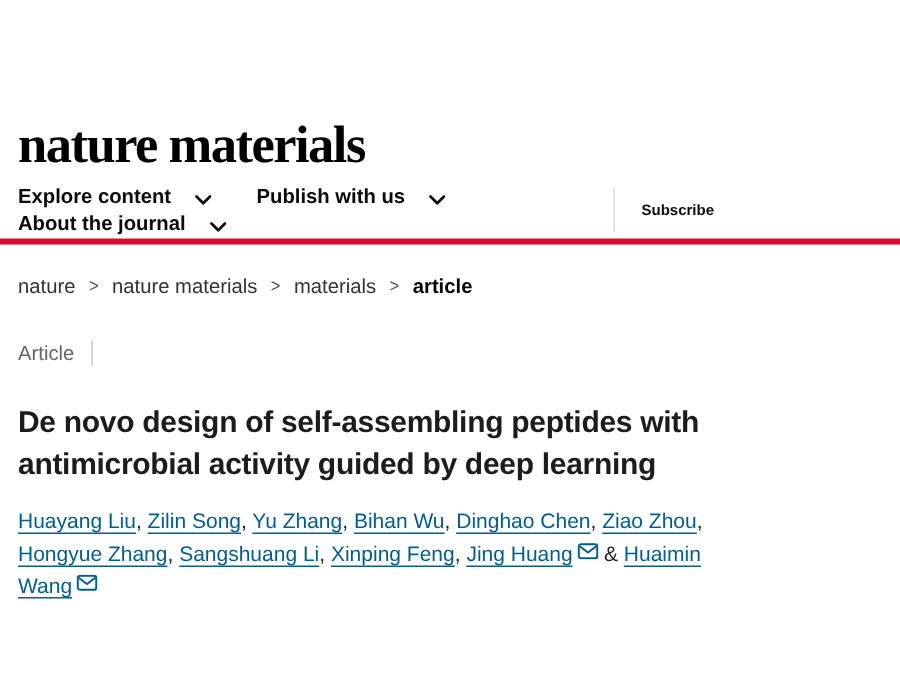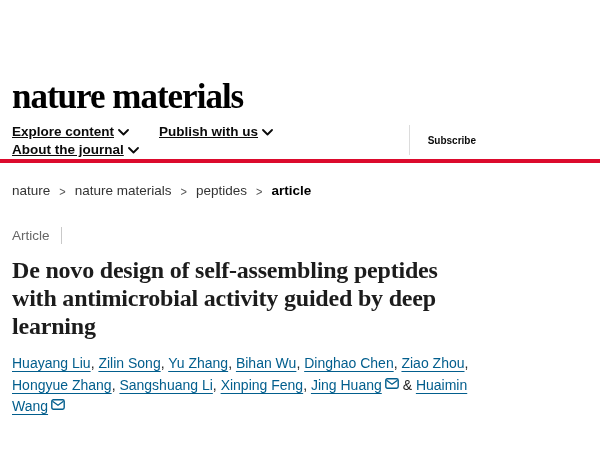--- a/index.html
+++ b/index.html
@@ -34,25 +34,24 @@
     margin-top: 13px;
     padding: 0 12px;
     height: 24px;
   }
   .nav-item {
     font-weight: 700;
     font-size: 13.5px;
     color: #0a0a0a;
     margin-right: 30px;
     display: inline-flex;
-    align-items: flex-end;
-    gap: 4px;
+    align-items: flex-start;
+    gap: 16px;
     cursor: pointer;
     white-space: nowrap;
-    text-decoration: underline;
   }
   .chevron { display: inline-block; margin-top: 2px; }
   .nav-divider {
     width: 1px; height: 30px;
     background: #dcdcdc;
     margin-right: 18px;
     margin-left: -12px;
   }
   .subscribe {
     font-weight: 700;
@@ -92,24 +91,24 @@
     font-size: 13.5px;
     color: var(--text-gray, #666666);
     display: flex;
     align-items: center;
     gap: 11px;
   }
   .meta-divider { width: 1px; height: 17px; background: #c9c9c9; }
 
   
   .title {
-    margin: 12px 12px 0 12px;
-    font-family: Liberation Serif, serif;
+    margin: 24px 12px 0 12px;
+    font-family: Liberation Sans, sans-serif;
     font-weight: 700;
-    font-size: 24px;
+    font-size: 20px;
     line-height: 28px;
     letter-spacing: -0.2px;
     color: var(--text-dark, #1c1c1c);
     max-width: 545px;
   }
 
   
   .authors {
     margin: 13px 12px 0 12px;
     font-size: 14px;
@@ -156,21 +155,21 @@
     <span class="subscribe">Subscribe</span>
   </div>
 
   <div class="red-bar"></div>
 
   <nav class="breadcrumb" id="breadcrumb">
       <a>nature</a>
       <span class="crumb-sep">&gt;</span>
       <a>nature materials</a>
       <span class="crumb-sep">&gt;</span>
-      <a>peptides</a>
+      <a>materials</a>
       <span class="crumb-sep">&gt;</span>
       <span class="crumb-current">article</span>
     </nav>
 
   <div class="meta-row">
     <span>Article</span>
     <span class="meta-divider"></span>
   </div>
 
   <h1 class="title">De novo design of self-assembling peptides with antimicrobial activity guided by deep learning</h1>

